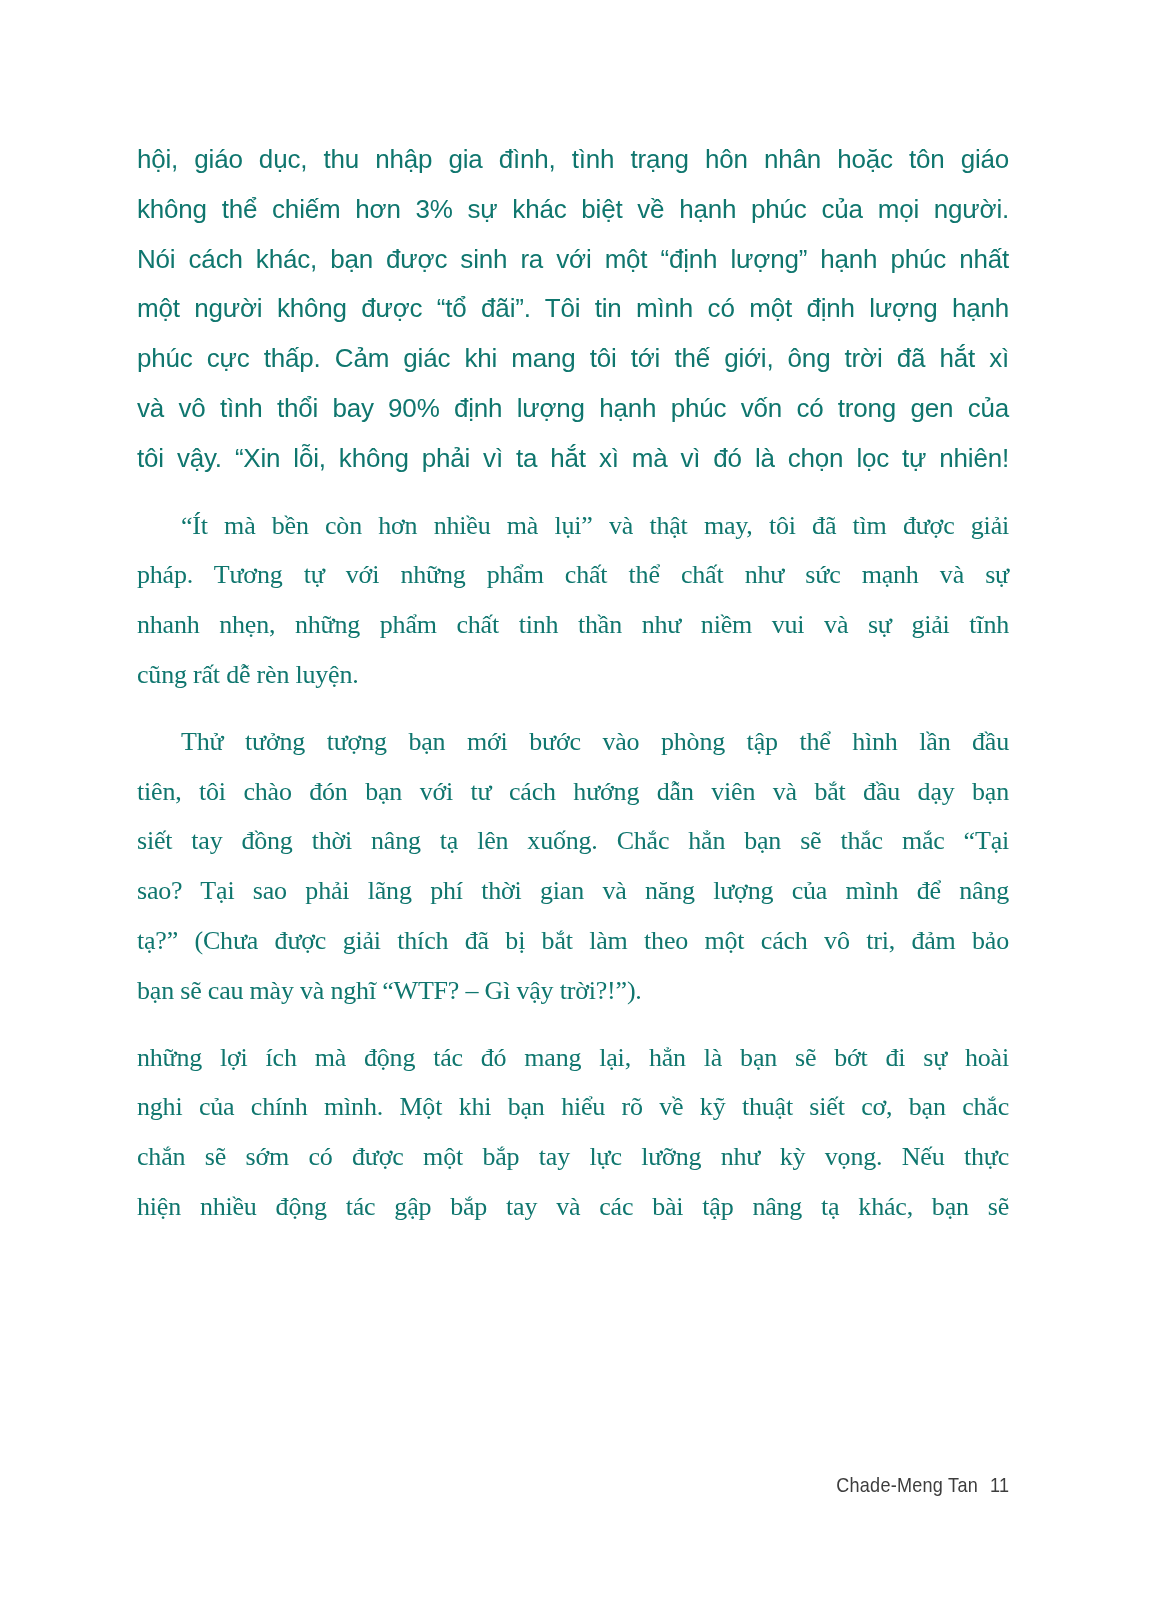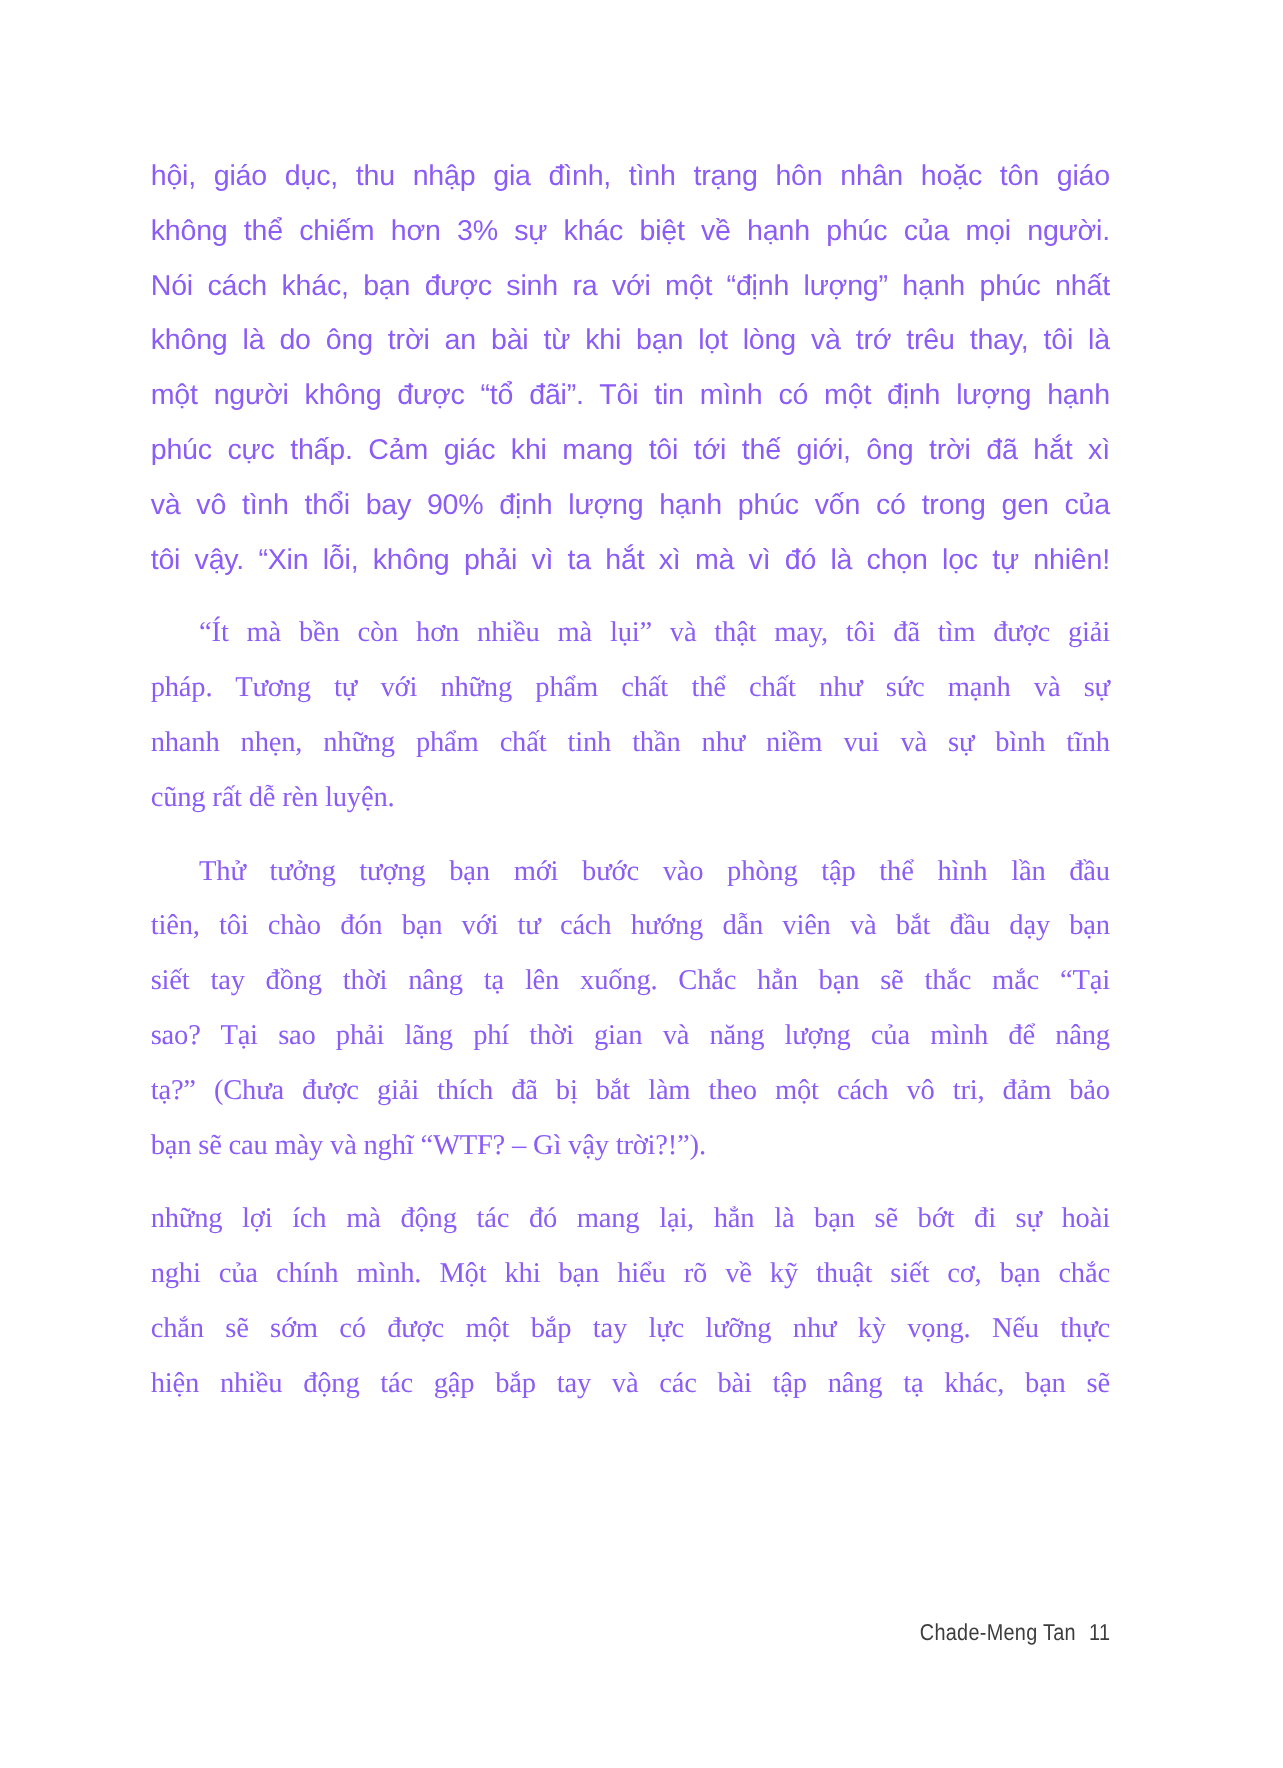--- a/index.html
+++ b/index.html
@@ -20,21 +20,21 @@
     background: #ffffff;
   }
   .text-block {
     position: absolute;
     left: 137px;
     top: 135px;
     width: 872px;
     font-size: 26px;
     line-height: 49.8px;
     letter-spacing: -0.2px;
-    color: #8b5cf6;
+    color: #0f766e;
   }
   .para + .para {
     margin-top: 17px;
     font-family: Liberation Serif, serif;
   }
   .line {
     text-align: justify;
     text-align-last: justify;
     -moz-text-align-last: justify;
     white-space: normal;
@@ -65,30 +65,29 @@
 <body>
 
 <div class="page">
 
   <div class="text-block">
 
   <div class="para">
         <div class="line">hội, giáo dục, thu nhập gia đình, tình trạng hôn nhân hoặc tôn giáo</div>
         <div class="line">không thể chiếm hơn 3% sự khác biệt về hạnh phúc của mọi người.</div>
         <div class="line">Nói cách khác, bạn được sinh ra với một “định lượng” hạnh phúc nhất</div>
-        <div class="line">không là do ông trời an bài từ khi bạn lọt lòng và trớ trêu thay, tôi là</div>
         <div class="line">một người không được “tổ đãi”. Tôi tin mình có một định lượng hạnh</div>
         <div class="line">phúc cực thấp. Cảm giác khi mang tôi tới thế giới, ông trời đã hắt xì</div>
         <div class="line">và vô tình thổi bay 90% định lượng hạnh phúc vốn có trong gen của</div>
         <div class="line">tôi vậy. “Xin lỗi, không phải vì ta hắt xì mà vì đó là chọn lọc tự nhiên!</div>
       </div>
       <div class="para">
         <div class="line indent">“Ít mà bền còn hơn nhiều mà lụi” và thật may, tôi đã tìm được giải</div>
         <div class="line">pháp. Tương tự với những phẩm chất thể chất như sức mạnh và sự</div>
-        <div class="line">nhanh nhẹn, những phẩm chất tinh thần như niềm vui và sự bình tĩnh</div>
+        <div class="line">nhanh nhẹn, những phẩm chất tinh thần như niềm vui và sự giải tĩnh</div>
         <div class="line short">cũng rất dễ rèn luyện.</div>
       </div>
       <div class="para">
         <div class="line indent">Thử tưởng tượng bạn mới bước vào phòng tập thể hình lần đầu</div>
         <div class="line">tiên, tôi chào đón bạn với tư cách hướng dẫn viên và bắt đầu dạy bạn</div>
         <div class="line">siết tay đồng thời nâng tạ lên xuống. Chắc hẳn bạn sẽ thắc mắc “Tại</div>
         <div class="line">sao? Tại sao phải lãng phí thời gian và năng lượng của mình để nâng</div>
         <div class="line">tạ?” (Chưa được giải thích đã bị bắt làm theo một cách vô tri, đảm bảo</div>
         <div class="line short">bạn sẽ cau mày và nghĩ “WTF? – Gì vậy trời?!”).</div>
       </div>

